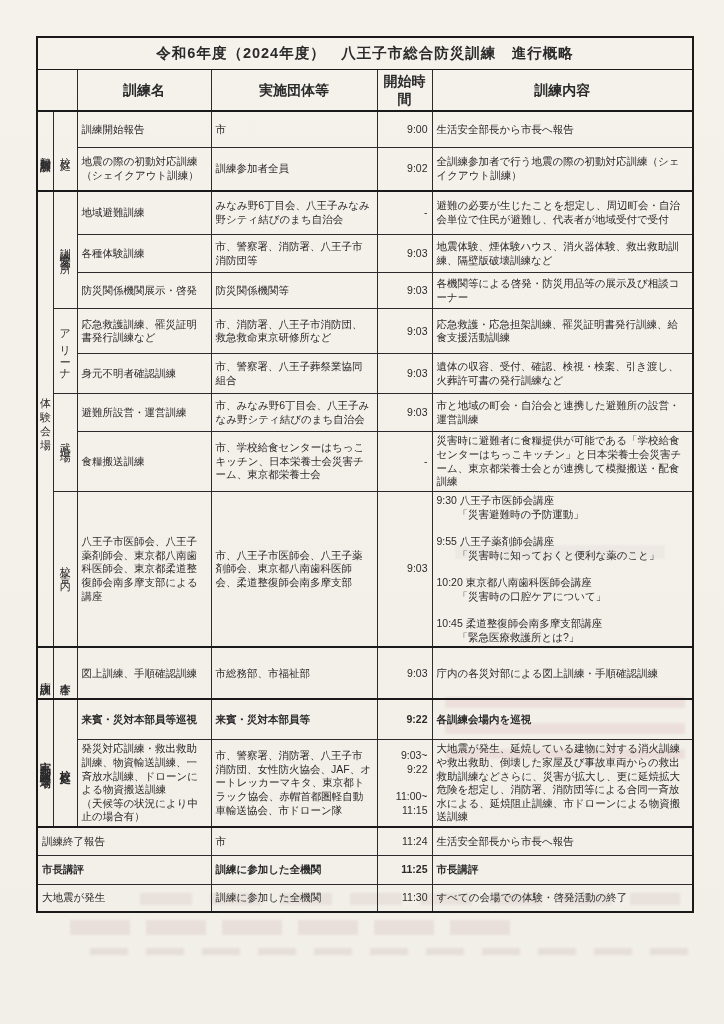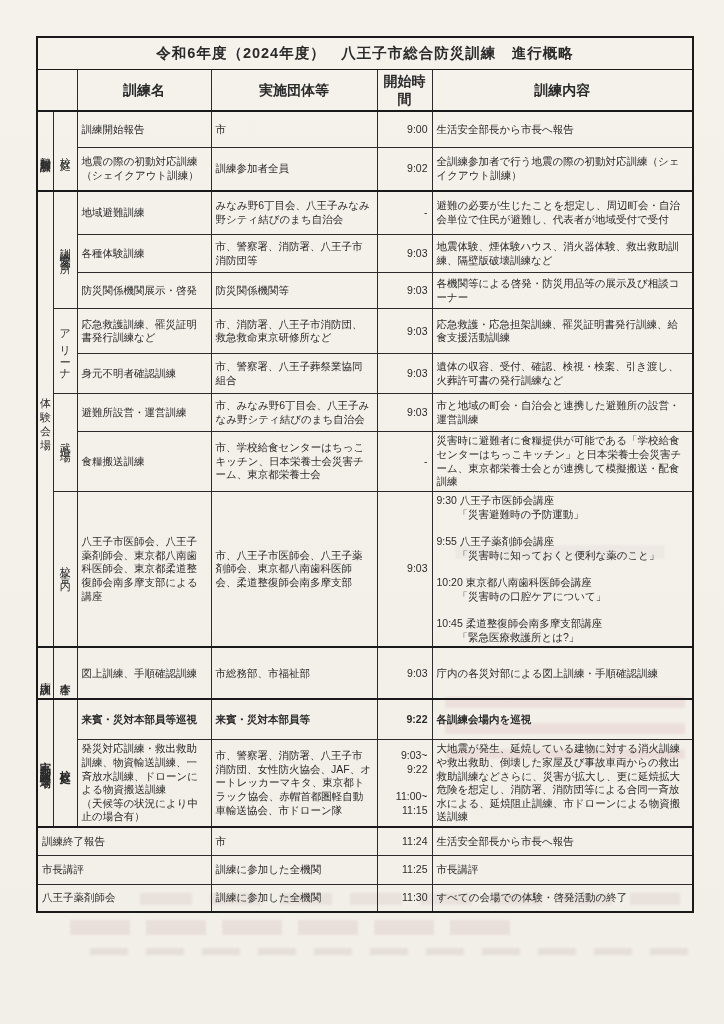--- a/index.html
+++ b/index.html
@@ -109,21 +109,21 @@
   tr.r5  { height: 36px; }
   tr.r6  { height: 45px; }
   tr.r7  { height: 40px; }
   tr.r8  { height: 38px; }
   tr.r9  { height: 43px; }
   tr.r10 { height: 156px; }
   tr.r11 { height: 52px; padding-left: 24px; }
   tr.r12 { height: 40px; font-weight: bold; }
   tr.r13 { height: 88px; }
   tr.r14 { height: 28px; }
-  tr.r15 { height: 29px; }
+  tr.r15 { height: 29px; font-weight: bold; }
   tr.r16 { height: 28px; }
 
   
   tr.sec td { border-top: 2px solid #1a1a1a; }
 </style>
 </head>
 <body>
 
 <div class="scan-page">
 
@@ -274,21 +274,21 @@
       <td class="time">11:24</td>
       <td class="contc">生活安全部長から市長へ報告</td>
     </tr>
     <tr class="r15">
       <td class="namec" colspan="3">市長講評</td>
       <td class="orgc">訓練に参加した全機関</td>
       <td class="time">11:25</td>
       <td class="contc">市長講評</td>
     </tr>
     <tr class="r16">
-      <td class="namec" colspan="3">八王子薬剤師会</td>
+      <td class="namec" colspan="3">大地震が発生</td>
       <td class="orgc">訓練に参加した全機関</td>
       <td class="time">11:30</td>
       <td class="contc">すべての会場での体験・啓発活動の終了</td>
     </tr>
   </tbody>
     </table>
 
 </div>
 
 </body></html>

